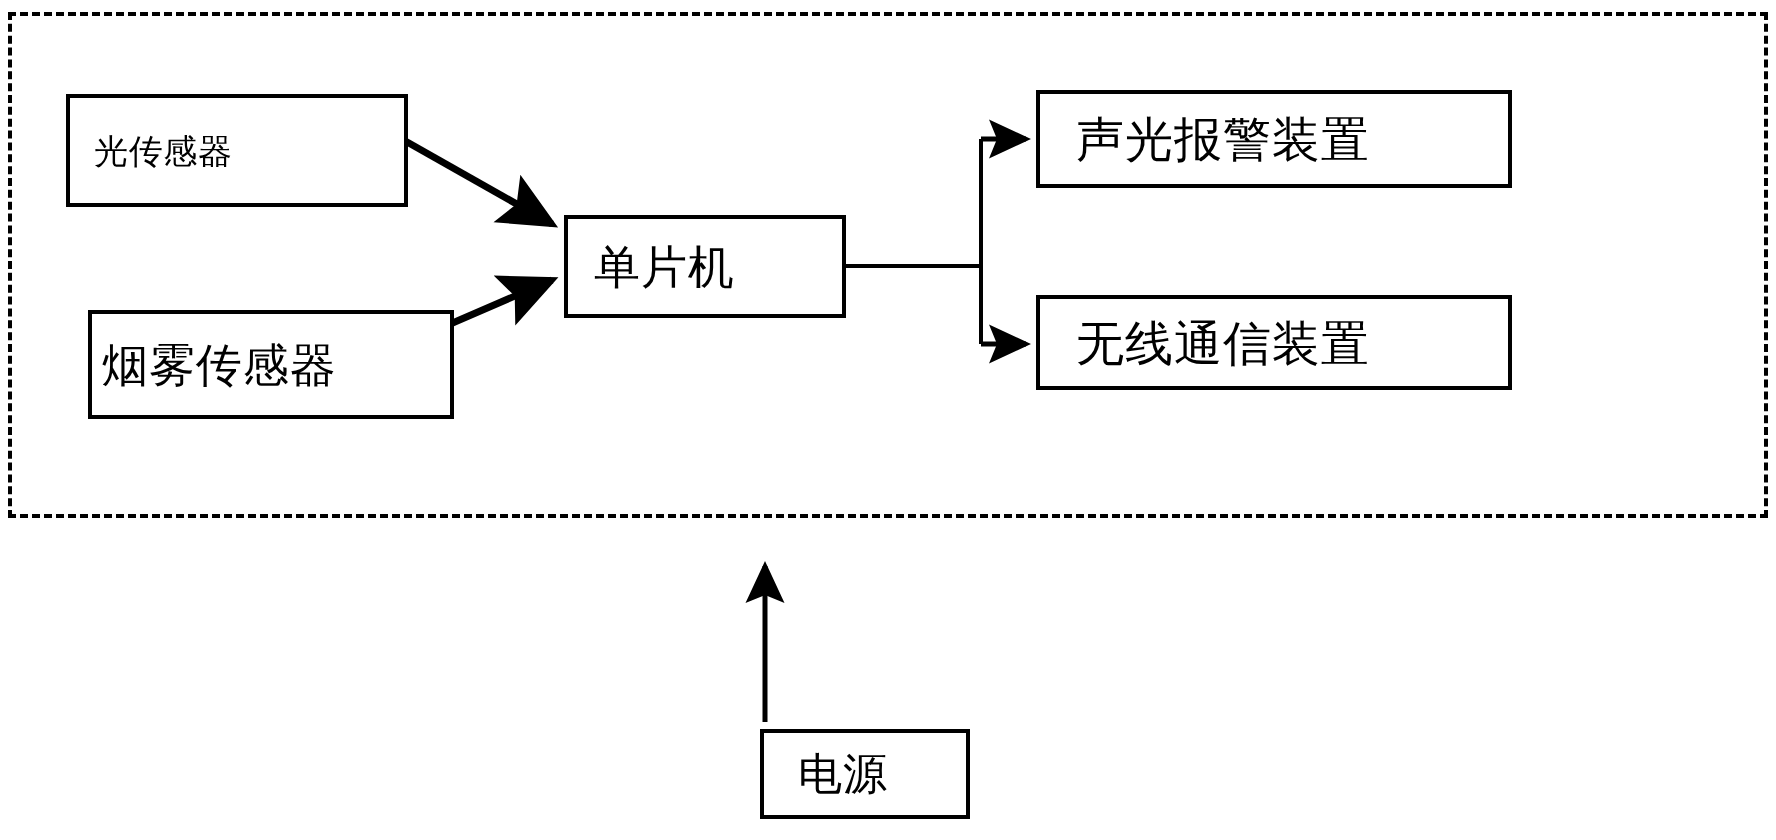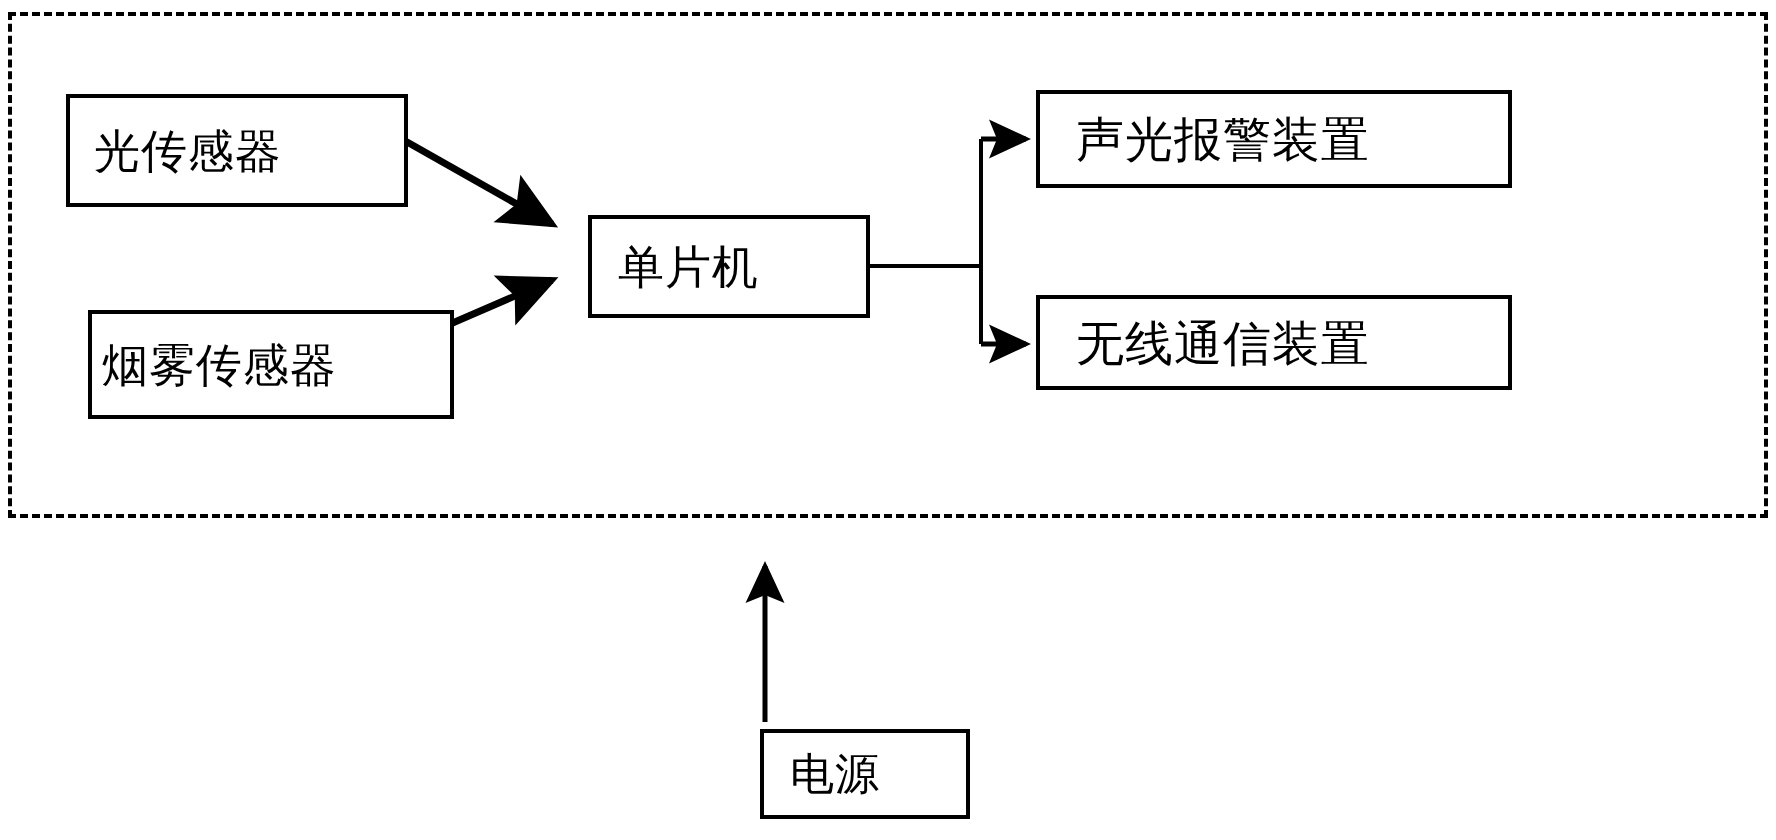--- a/index.html
+++ b/index.html
@@ -38,31 +38,31 @@
     white-space: nowrap;
   }
   .node-label {
     display: block;
     font-weight: 400;
     letter-spacing: 0.02em;
   }
   
   #node-light-sensor   { left: 66px;   top: 94px;  width: 342px; height: 113px; }
   #node-smoke-sensor   { left: 42px;   top: 310px; width: 366px; height: 109px; margin-left: 46px; }
-  #node-mcu            { left: 564px;  top: 215px; width: 282px; height: 103px; margin-left: 24px; }
+  #node-mcu            { left: 564px;  top: 215px; width: 282px; height: 103px; }
   #node-alarm          { left: 1036px; top: 90px;  width: 476px; height: 98px;  }
   #node-wireless       { left: 1036px; top: 295px; width: 476px; height: 95px;  }
   #node-power          { left: 760px;  top: 729px; width: 210px; height: 90px;  }
 
-  #node-light-sensor .node-label { font-size: 46px; padding-left: 24px; }
+  #node-light-sensor .node-label { font-size: 34px; padding-left: 24px; }
   #node-smoke-sensor .node-label { font-size: 46px; padding-left: 10px; }
   #node-mcu .node-label          { font-size: 46px; padding-left: 26px; }
   #node-alarm .node-label        { font-size: 48px; padding-left: 36px; }
   #node-wireless .node-label     { font-size: 48px; padding-left: 36px; }
-  #node-power .node-label        { font-size: 44px; padding-left: 26px; }
+  #node-power .node-label        { font-size: 44px; padding-left: 34px; }
 
   .enclosure {
     position: absolute;
     left: 8px;
     top: 12px;
     width: 1760px;
     height: 506px;
     box-sizing: border-box;
     border: 4px dashed #000000;
     background: transparent;

